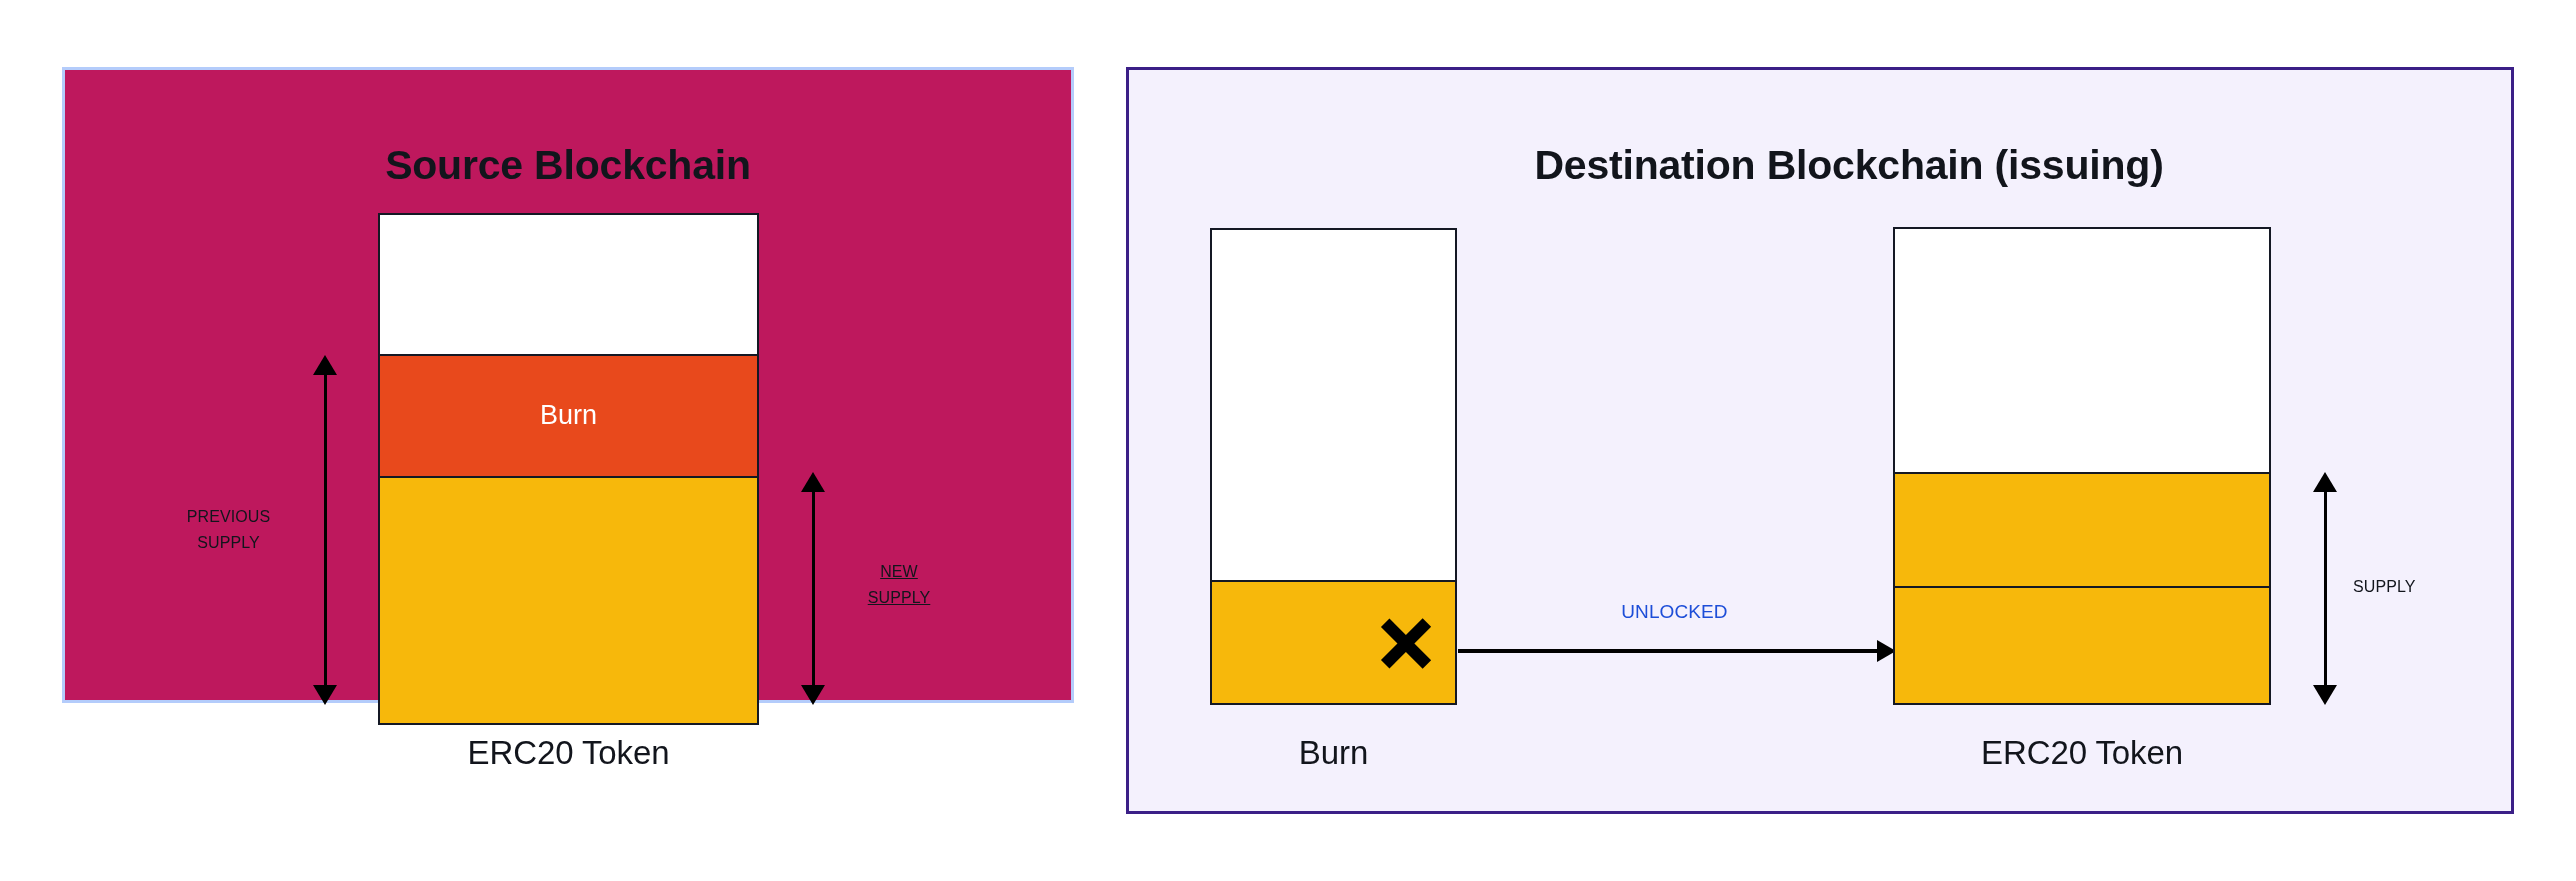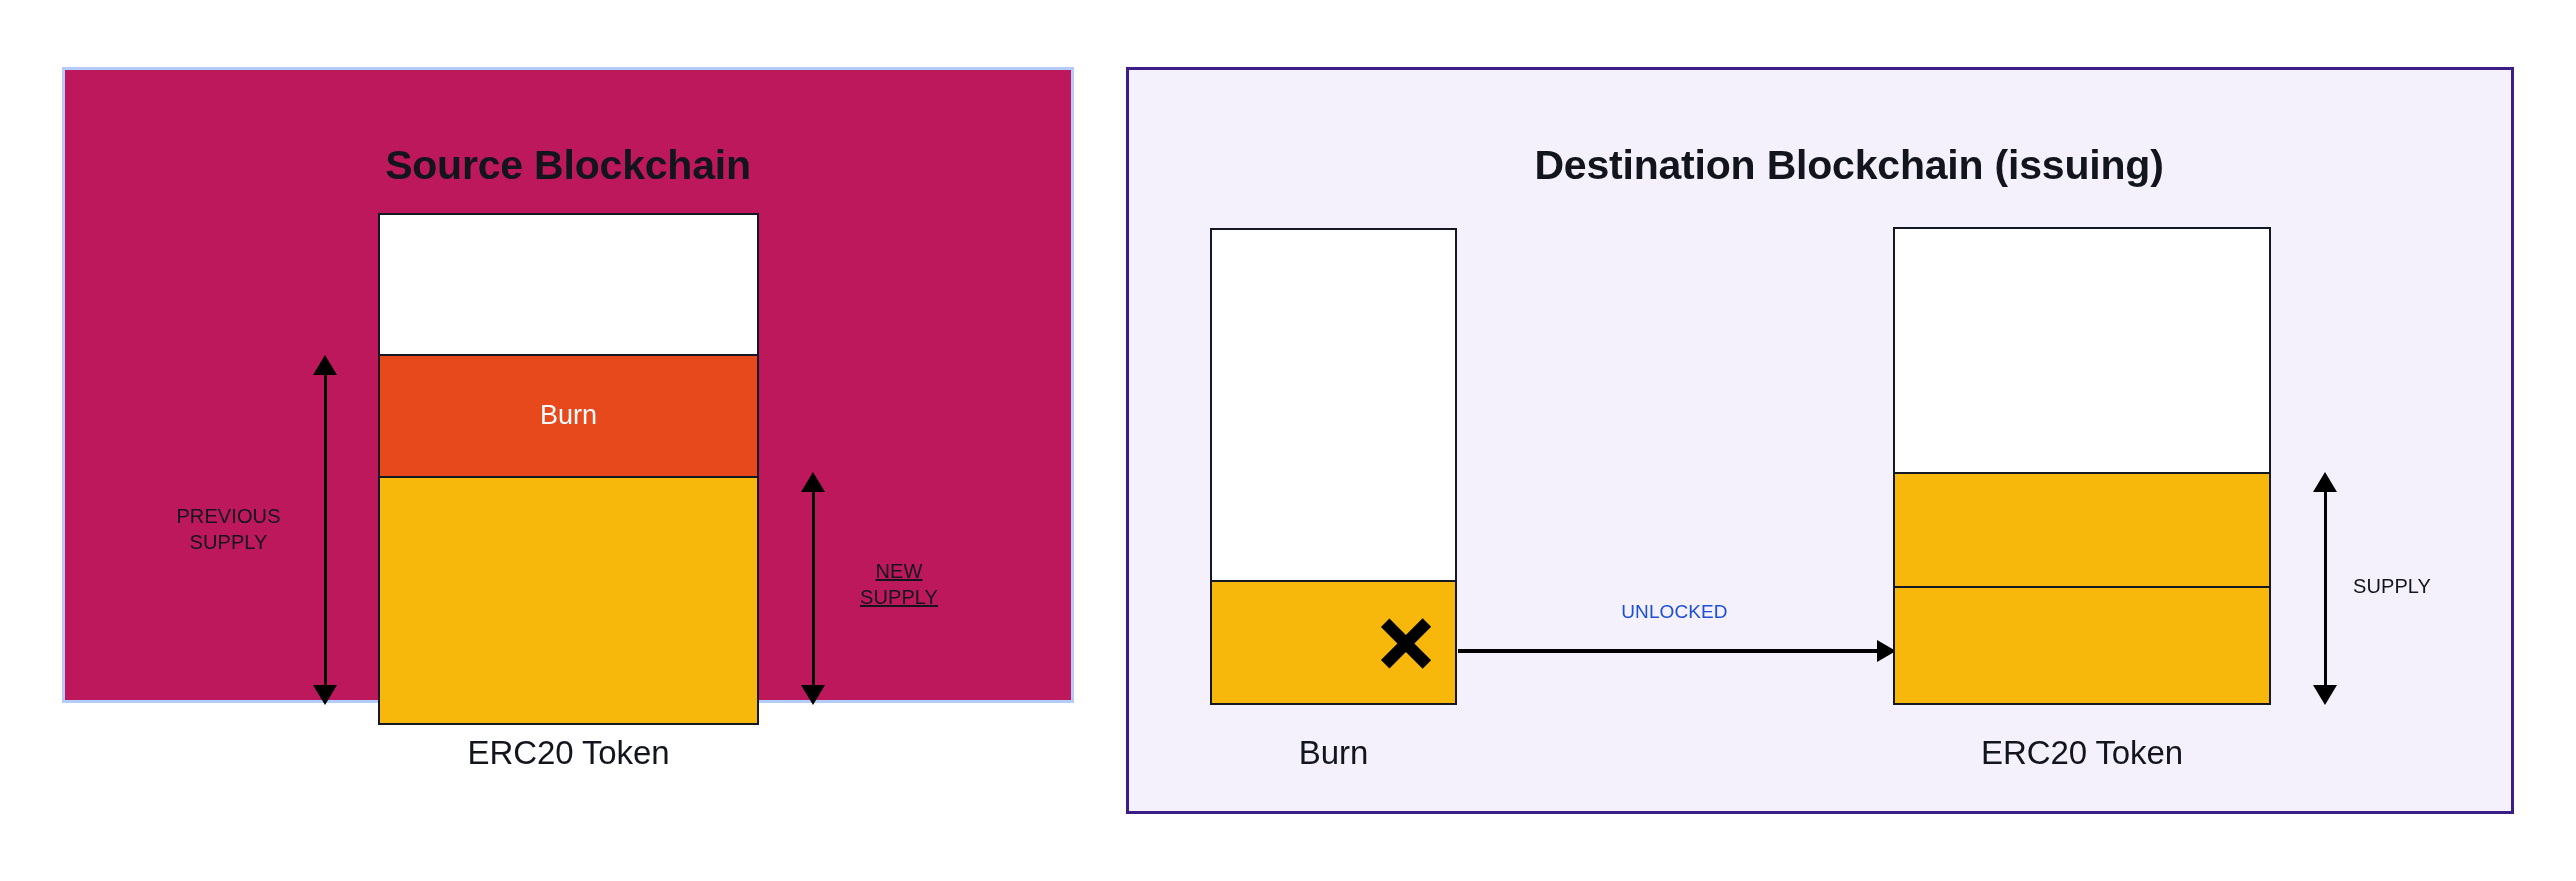--- a/index.html
+++ b/index.html
@@ -180,21 +180,21 @@
   }
   .vbar-arrow .shaft { top: 14.5px; bottom: 14.5px; }
 
   .arrow-previous-supply { left: 313px; top: 355px; height: 350px; }
   .arrow-new-supply      { left: 801px; top: 472px; height: 233px; }
   .arrow-dest-supply     { left: 2313px; top: 472px; height: 233px; }
 
   .arrow-caption {
     position: absolute;
     text-align: center;
-    font-size: 20px;
+    font-size: 16px;
     line-height: 25.6px;
     color: #12151c;
     white-space: pre-line;
     letter-spacing: 0.1px;
   }
   .cap-previous-supply { left: 156px; top: 504px; width: 145px; }
   .cap-new-supply      { left: 835px; top: 559px; width: 128px; text-decoration: underline; }
   .cap-dest-supply     { left: 2353px; top: 574px; width: 145px; text-align: left; }
 
   

